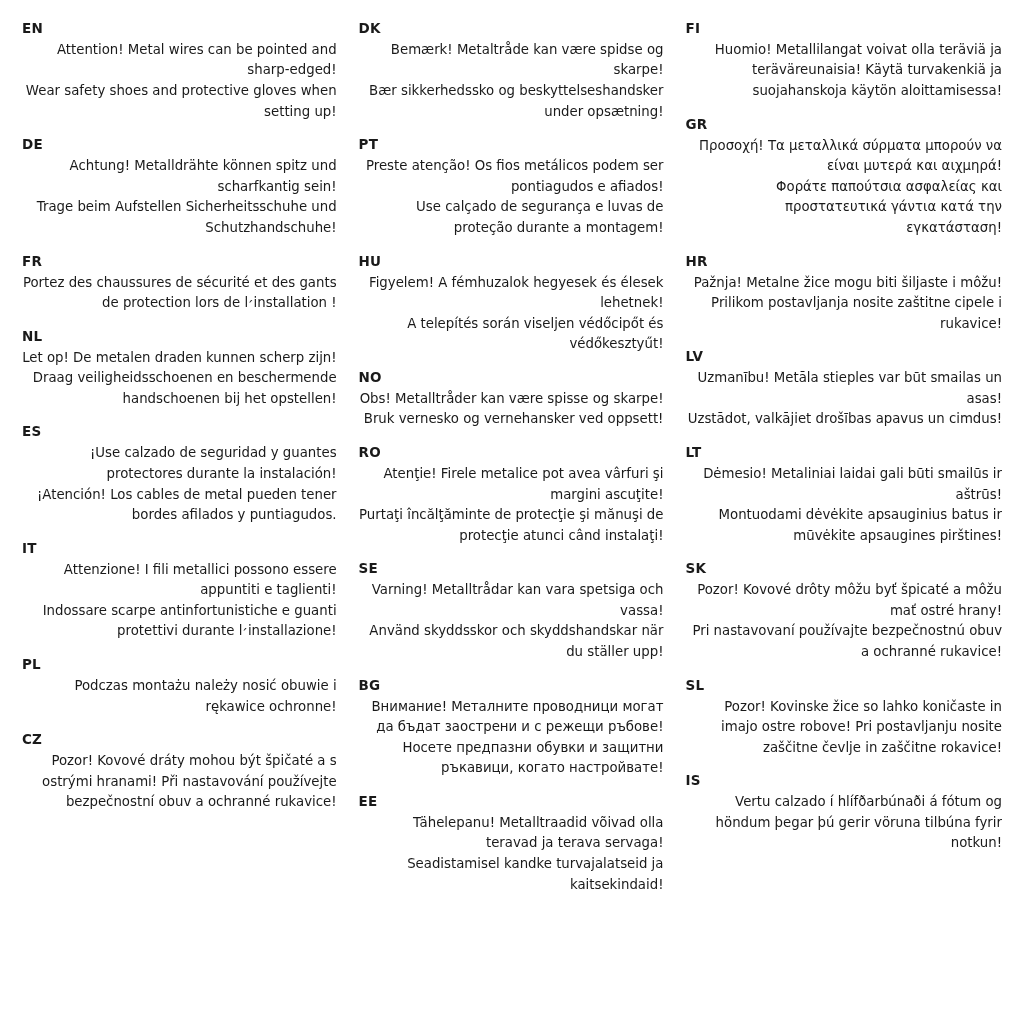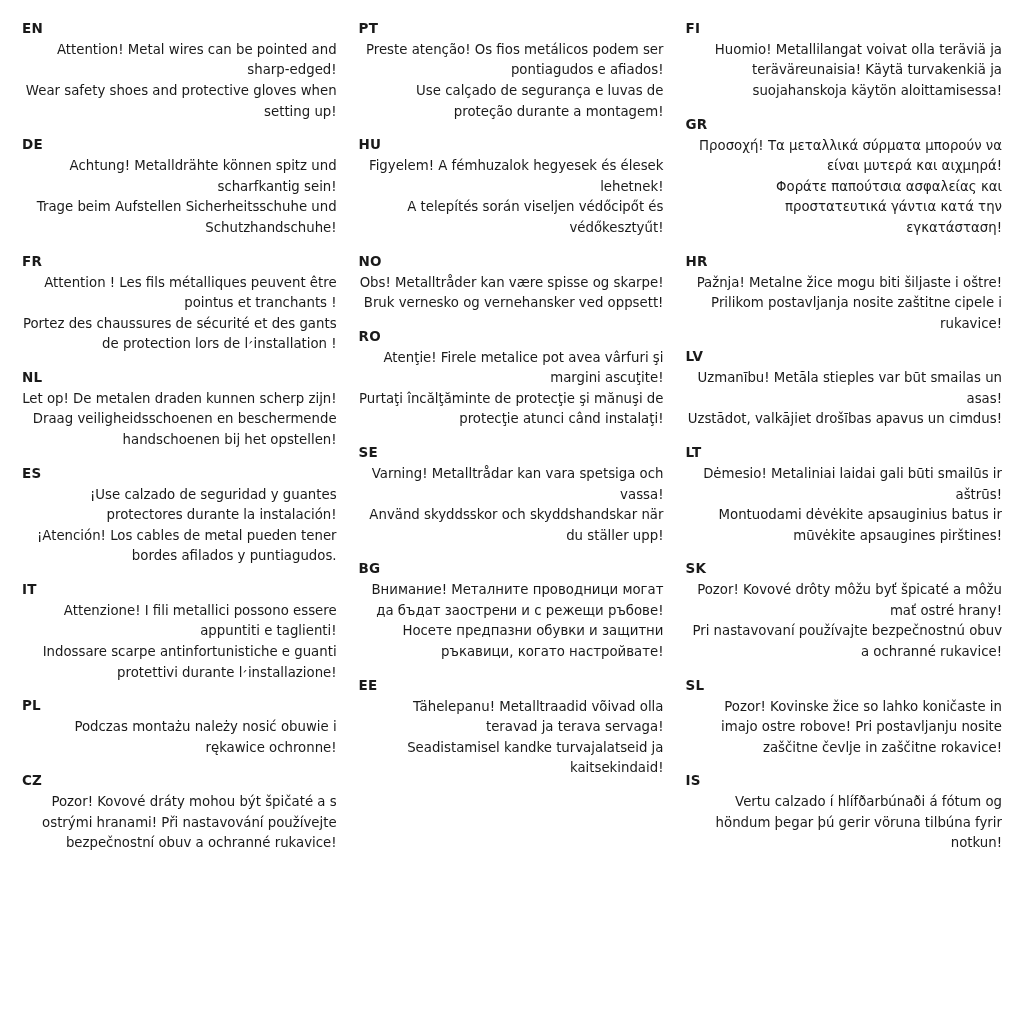--- a/index.html
+++ b/index.html
@@ -69,21 +69,20 @@
       <div class="entry">
         <div class="lang-code">DE</div>
         <div class="lines">
           <span class="line">Achtung! Metalldrähte können spitz und scharfkantig sein!</span>
           <span class="line">Trage beim Aufstellen Sicherheitsschuhe und Schutzhandschuhe!</span>
         </div>
       </div>
       <div class="entry">
         <div class="lang-code">FR</div>
         <div class="lines">
-          <span class="line">Attention ! Les fils métalliques peuvent être pointus et tranchants !</span>
           <span class="line">Portez des chaussures de sécurité et des gants de protection lors de l׳installation !</span>
         </div>
       </div>
       <div class="entry">
         <div class="lang-code">NL</div>
         <div class="lines">
           <span class="line">Let op! De metalen draden kunnen scherp zijn!</span>
           <span class="line">Draag veiligheidsschoenen en beschermende handschoenen bij het opstellen!</span>
         </div>
       </div>
@@ -109,20 +108,27 @@
       </div>
       <div class="entry">
         <div class="lang-code">CZ</div>
         <div class="lines">
           <span class="line">Pozor! Kovové dráty mohou být špičaté a s ostrými hranami! Při nastavování používejte bezpečnostní obuv a ochranné rukavice!</span>
         </div>
       </div>
     </div>
   <div class="column col-2">
       <div class="entry">
+        <div class="lang-code">DK</div>
+        <div class="lines">
+          <span class="line">Bemærk! Metaltråde kan være spidse og skarpe!</span>
+          <span class="line">Bær sikkerhedssko og beskyttelseshandsker under opsætning!</span>
+        </div>
+      </div>
+      <div class="entry">
         <div class="lang-code">PT</div>
         <div class="lines">
           <span class="line">Preste atenção! Os fios metálicos podem ser pontiagudos e afiados!</span>
           <span class="line">Use calçado de segurança e luvas de proteção durante a montagem!</span>
         </div>
       </div>
       <div class="entry">
         <div class="lang-code">HU</div>
         <div class="lines">
           <span class="line">Figyelem! A fémhuzalok hegyesek és élesek lehetnek!</span>
@@ -175,21 +181,21 @@
       <div class="entry">
         <div class="lang-code">GR</div>
         <div class="lines">
           <span class="line">Προσοχή! Τα μεταλλικά σύρματα μπορούν να είναι μυτερά και αιχμηρά!</span>
           <span class="line">Φοράτε παπούτσια ασφαλείας και προστατευτικά γάντια κατά την εγκατάσταση!</span>
         </div>
       </div>
       <div class="entry">
         <div class="lang-code">HR</div>
         <div class="lines">
-          <span class="line">Pažnja! Metalne žice mogu biti šiljaste i oštre!</span>
+          <span class="line">Pažnja! Metalne žice mogu biti šiljaste i môžu!</span>
           <span class="line">Prilikom postavljanja nosite zaštitne cipele i rukavice!</span>
         </div>
       </div>
       <div class="entry">
         <div class="lang-code">LV</div>
         <div class="lines">
           <span class="line">Uzmanību! Metāla stieples var būt smailas un asas!</span>
           <span class="line">Uzstādot, valkājiet drošības apavus un cimdus!</span>
         </div>
       </div>

